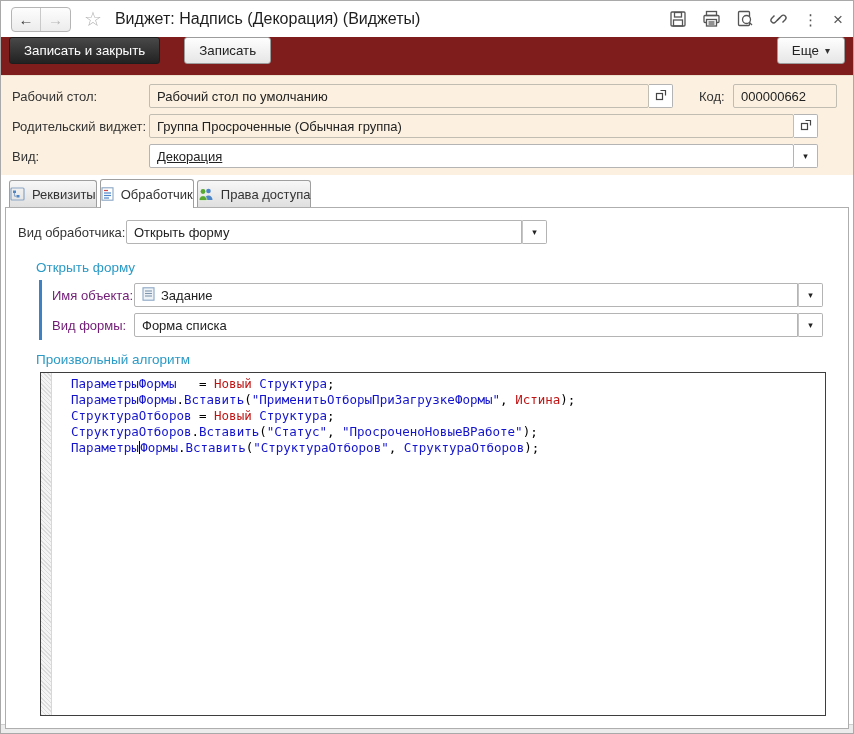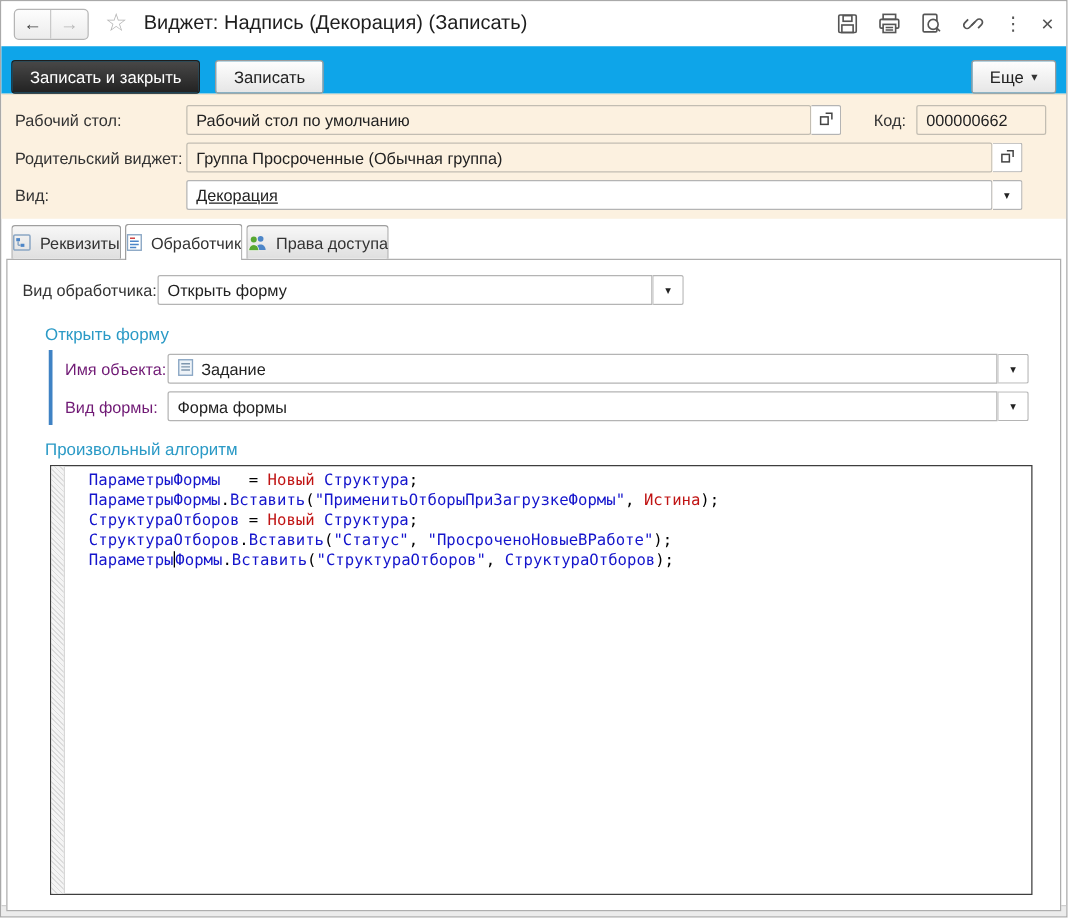--- a/index.html
+++ b/index.html
@@ -15,21 +15,21 @@
   .navbtn{ width:29px; height:23px; display:flex; align-items:center; justify-content:center; font-size:15px; cursor:default; }
   .navbtn.back{ color:#3c3c3c; border-right:1px solid #c9c9c9; }
   .navbtn.fwd{ color:#b8b8b8; }
   .star{ margin-left:13px; font-size:20px; color:#b3b3b3; line-height:1; }
   .wtitle{ margin-left:13px; font-size:16px; color:#1e1e1e; white-space:nowrap; }
   .tb-actions{ margin-left:auto; display:flex; align-items:center; gap:15px; color:#555; }
   .tb-actions svg{ display:block; }
   .kebab{ font-size:15px; color:#555; letter-spacing:0; line-height:1; }
   .closex{ font-size:17px; color:#555; line-height:1; }
   
-  .toolbar{ height:38px; display:flex; align-items:flex-end; gap:12px; padding:0 8px; background:#0ea5e9; }
+  .toolbar{ height:38px; display:flex; align-items:flex-start; gap:24px; padding:0 8px; background:#7f1d1d; }
   .btn{ height:27px; padding:0 14px; display:inline-flex; align-items:center; gap:6px;
         border:1px solid #9c9c9c; border-radius:3px; background:linear-gradient(#fefefe,#e6e6e6); color:#222; }
   .btn-dark{ border:1px solid #1d1d1d; background:linear-gradient(#484848,#222222); color:#fff; }
   .btn-more{ margin-left:auto; }
   .btn .arr{ font-size:10px; color:#333; }
   
   .beige{ background:#fcf1e0; border-top:1px solid #ece1cd; padding:7px 6px 6px 6px; }
   .frow{ display:flex; align-items:center; height:26px; margin-bottom:4px; }
   .frow:last-child{ margin-bottom:0; }
   .lbl{ width:142px; padding-left:5px; color:#333; }
@@ -84,21 +84,21 @@
   <div class="titlebar">
     <div class="navgroup">
       <div class="navbtn back">
           <span>←</span>
         </div>
       <div class="navbtn fwd">
           <span>→</span>
         </div>
     </div>
     <div class="star">☆</div>
-    <div class="wtitle">Виджет: Надпись (Декорация) (Записать)</div>
+    <div class="wtitle">Виджет: Надпись (Декорация) (Виджеты)</div>
     <div class="tb-actions">
       <span>
         <svg width="18" height="18" viewBox="0 0 18 18">
             <g fill="none" stroke="#555" stroke-width="1.3">
               <rect x="2" y="2" width="14" height="14" rx="1"></rect>
               <rect x="5.5" y="2.5" width="7" height="4.5"></rect>
               <rect x="4.5" y="10" width="9" height="6"></rect>
             </g>
           </svg>
       </span>
@@ -265,21 +265,21 @@
           </div>
           <div class="cbtn">
               <span class="arr">▾</span>
             </div>
         </div>
       </div>
       <div class="grow" style="margin-bottom:0;">
         <div class="glbl">Вид формы:</div>
         <div class="combo">
           <div class="cfld gfld">
-              <span>Форма формы</span>
+              <span>Форма списка</span>
             </div>
           <div class="cbtn">
               <span class="arr">▾</span>
             </div>
         </div>
       </div>
     </div>
 
     <div class="sect2">Произвольный алгоритм</div>
 

